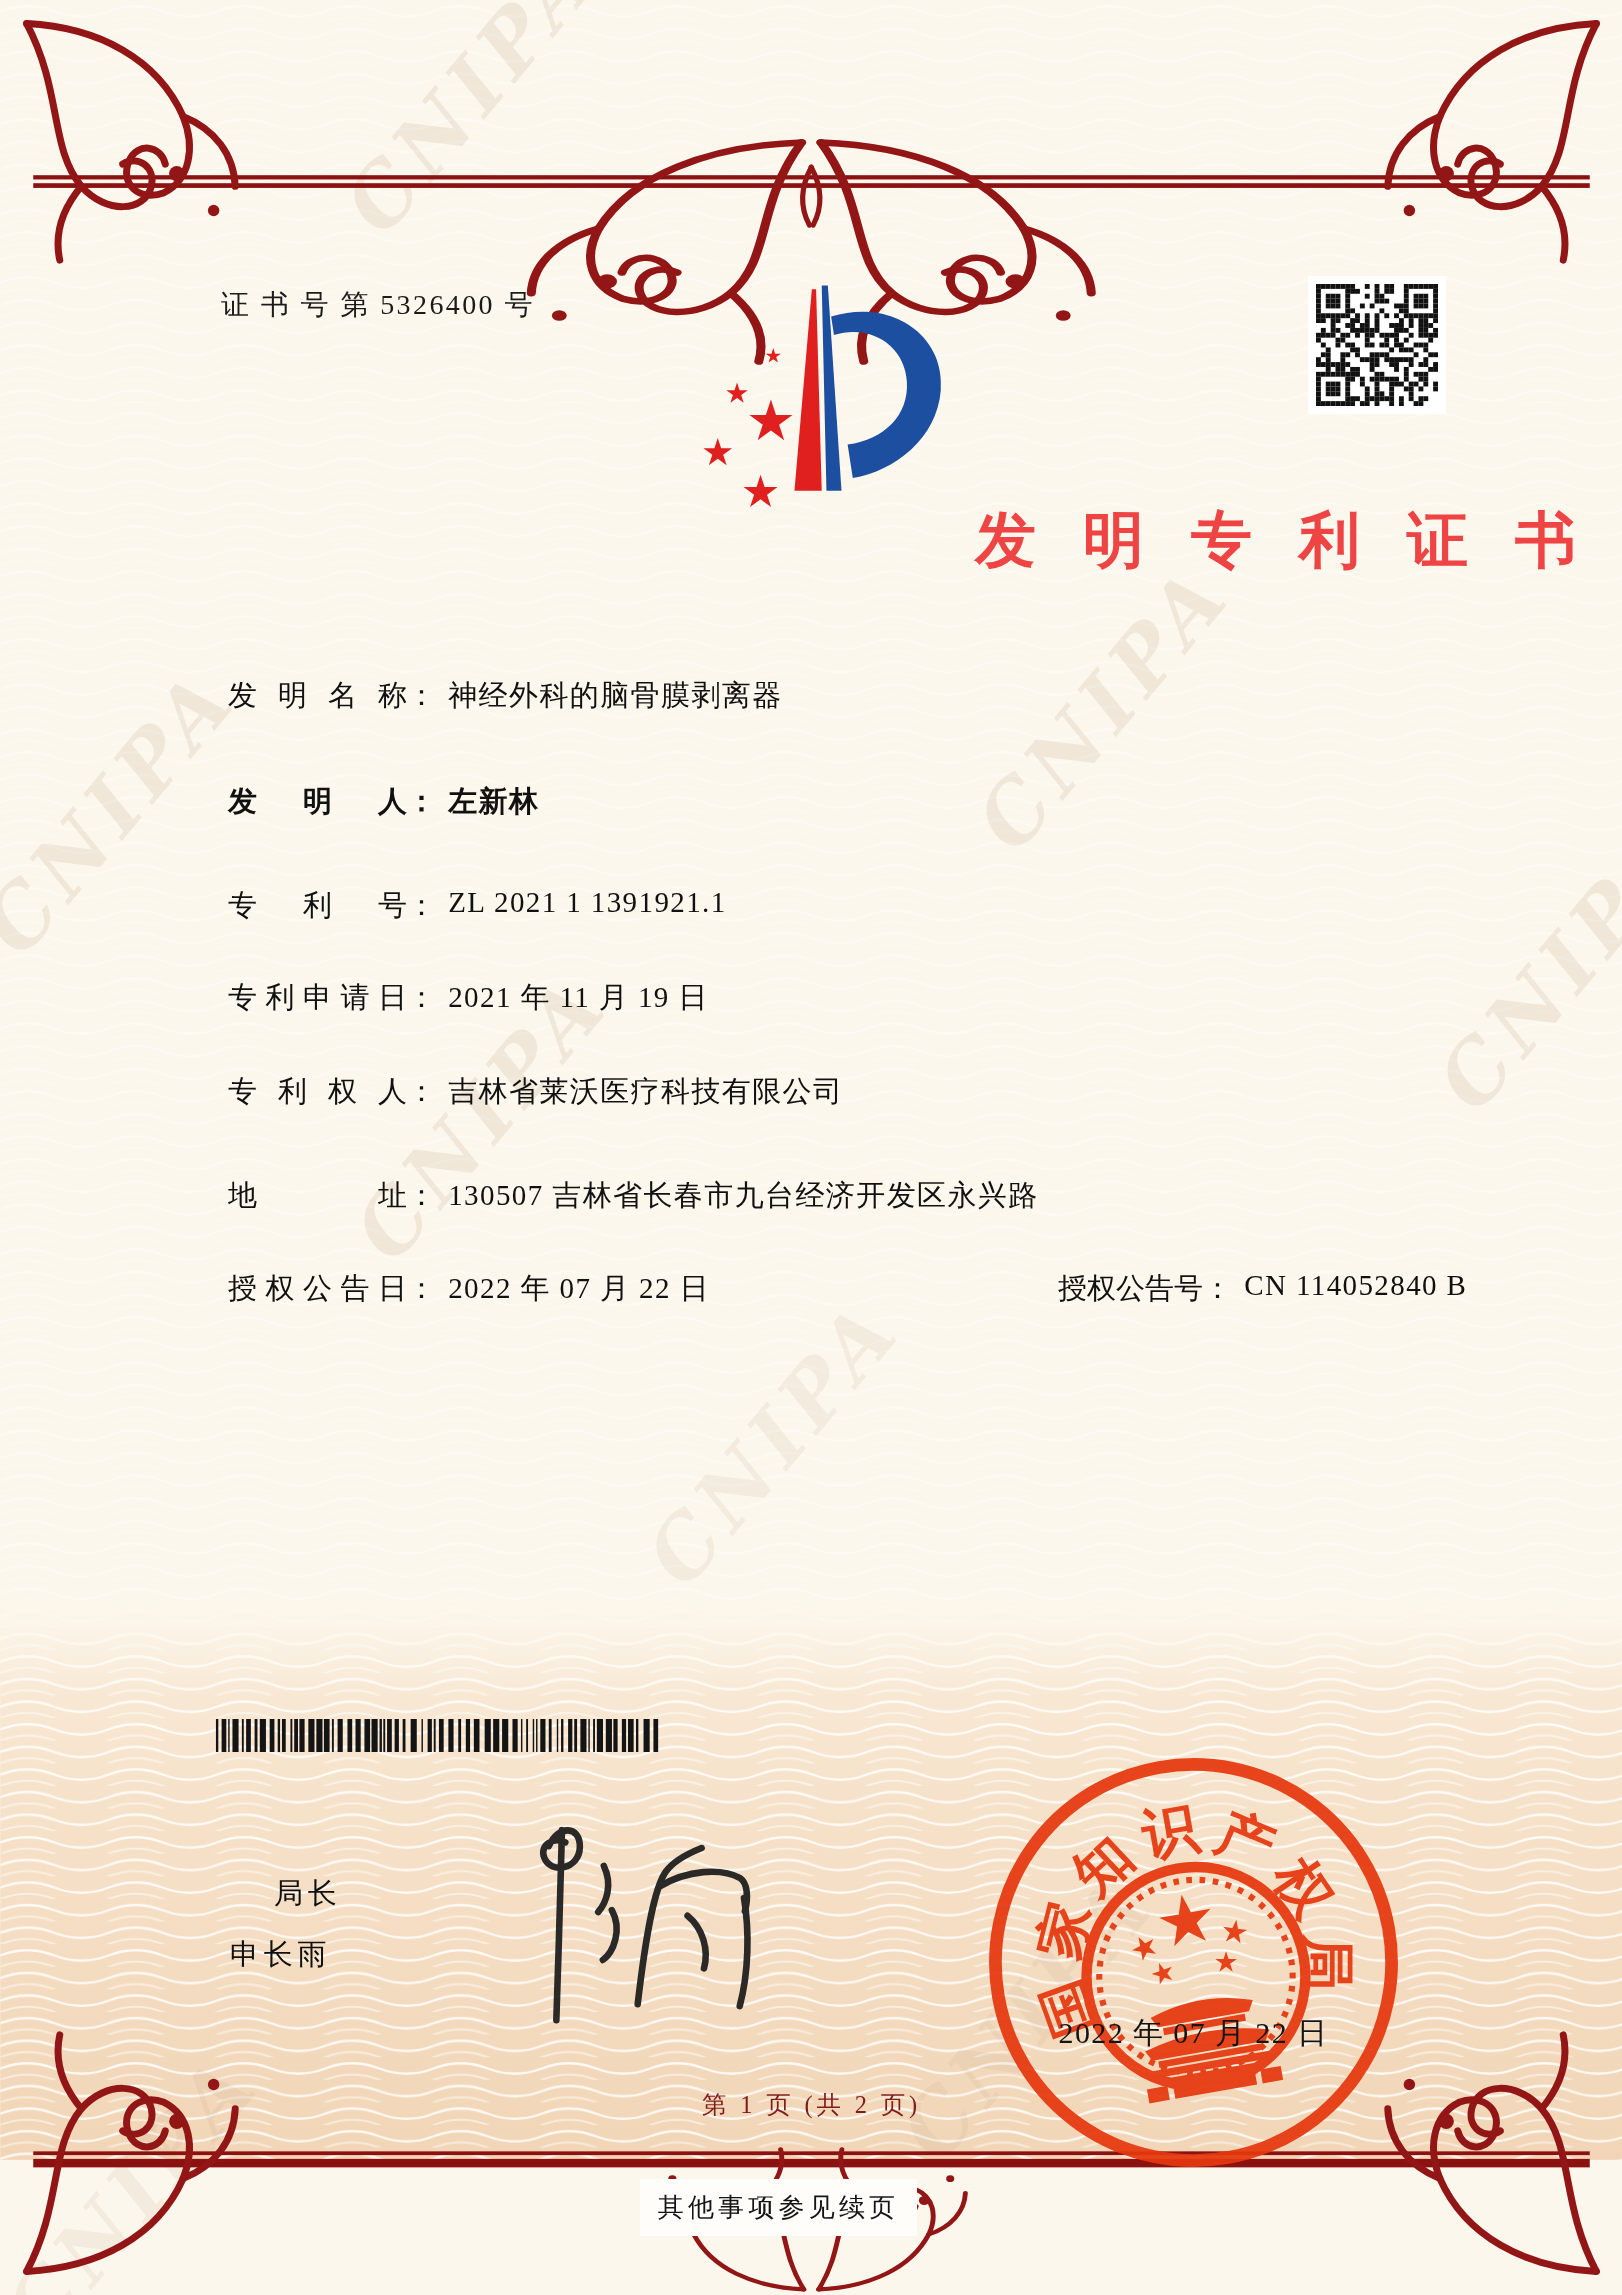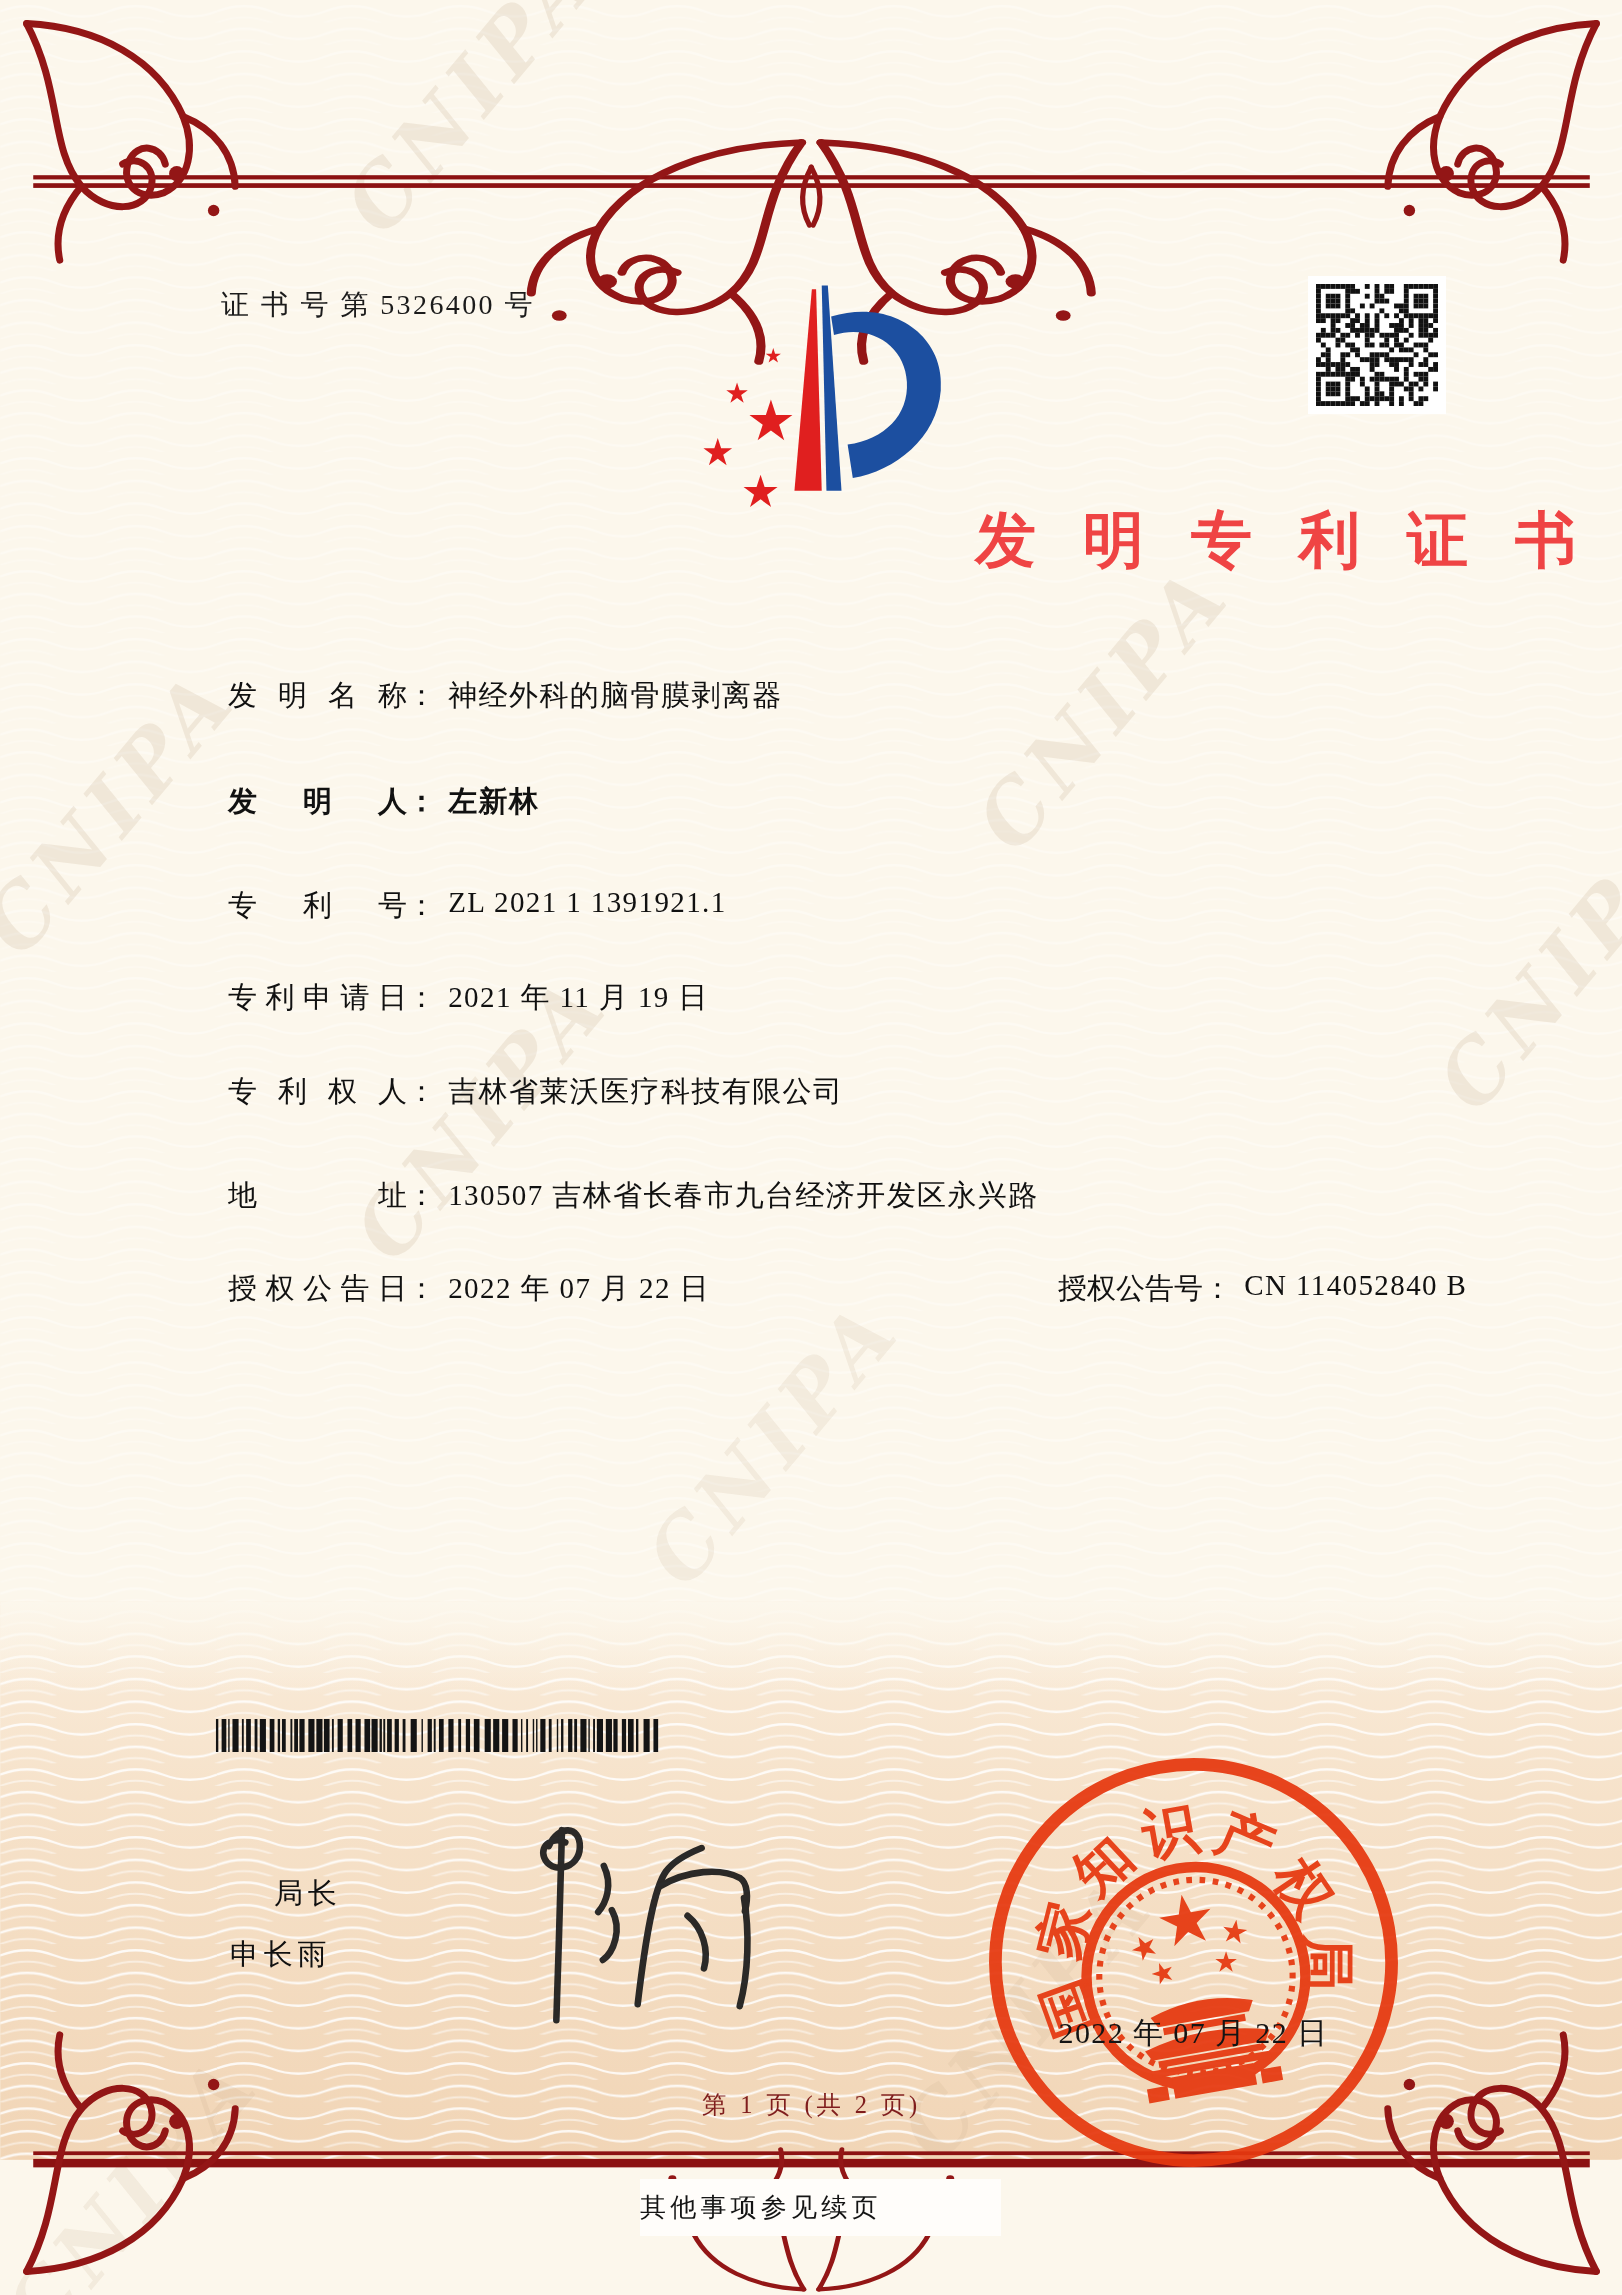--- a/index.html
+++ b/index.html
@@ -17,22 +17,22 @@
   .fcolon{display:inline-block;vertical-align:top;}
   .fvalue{display:inline-block;margin-left:12.2px;letter-spacing:1.4px;vertical-align:top;}
   .grant2{position:absolute;left:830px;top:0;white-space:nowrap;}
   .bodytext{position:absolute;left:228px;top:1337px;width:1180px;font-size:28px;
             line-height:45px;text-align:justify;letter-spacing:0.5px;color:#151515;}
   .bodytext p{margin:0;text-indent:58px;}
   .bodytext p + p{margin-top:19px;}
   .director{position:absolute;left:230px;font-size:29px;letter-spacing:4.7px;color:#101010;font-weight:500;}
   .pagefoot{position:absolute;left:0;top:2088px;width:100%;text-align:center;font-size:24.5px;
             letter-spacing:3.8px;color:#7f1d1d;}
-  .contbox{position:absolute;left:640px;top:2179px;width:361px;height:57px;background:#fffdfa;
-           display:flex;align-items:center;justify-content:flex-start;}
+  .contbox{position:absolute;left:640px;top:2179px;width:277px;height:57px;background:#fffdfa;
+           display:flex;align-items:center;justify-content:center;}
   .contbox span{font-size:26px;letter-spacing:4.2px;color:#141414;}
   .sealwrap{position:absolute;left:986px;top:1755px;width:415px;height:415px;}
   .sealwrap svg.sealsvg{position:absolute;left:0;top:0;transform:rotate(-10deg);opacity:.93;}
   .sealdate{position:absolute;left:0;top:258px;width:100%;text-align:center;font-size:30px;
             letter-spacing:1.4px;color:#141414;font-weight:500;}
   .qrbox{position:absolute;left:1308px;top:276px;width:138px;height:138px;background:#ffffff;
          display:flex;align-items:center;justify-content:center;}
 </style>
 </head>
 <body>

